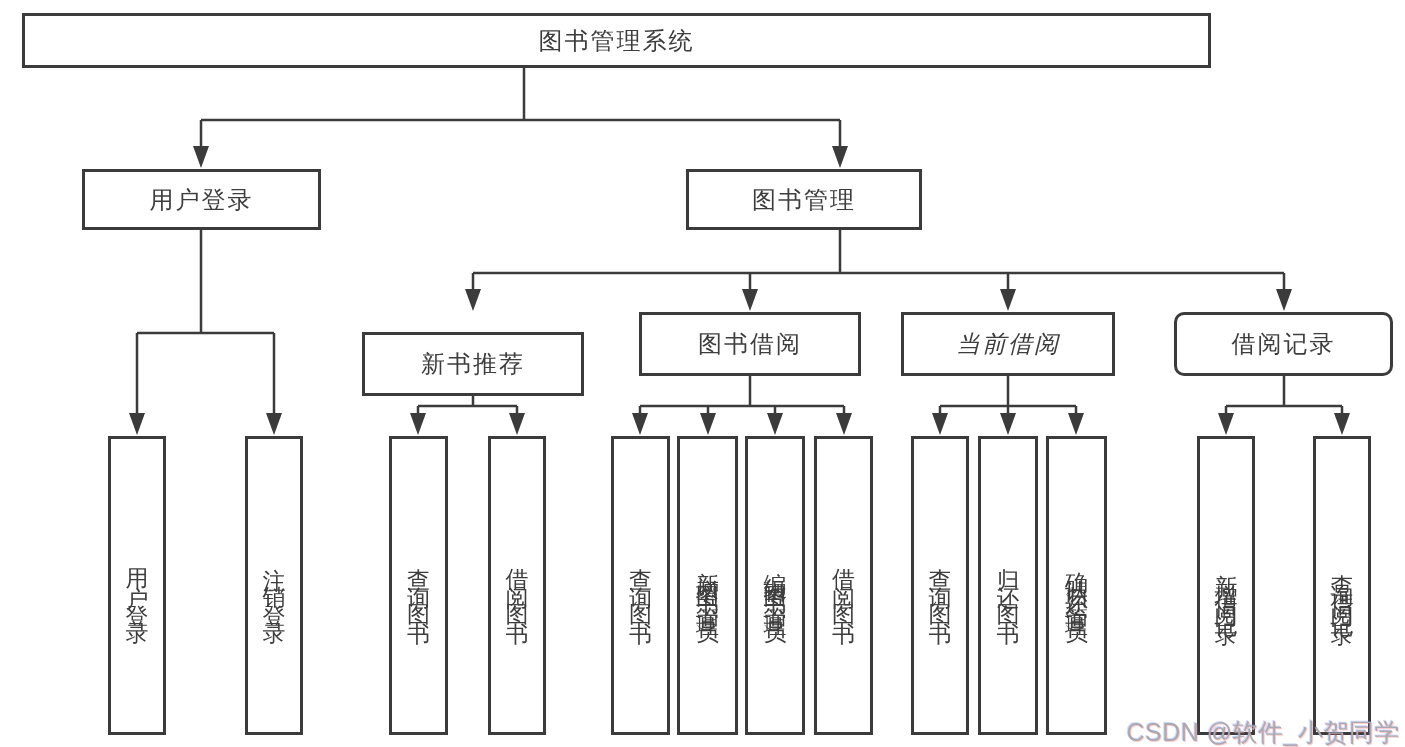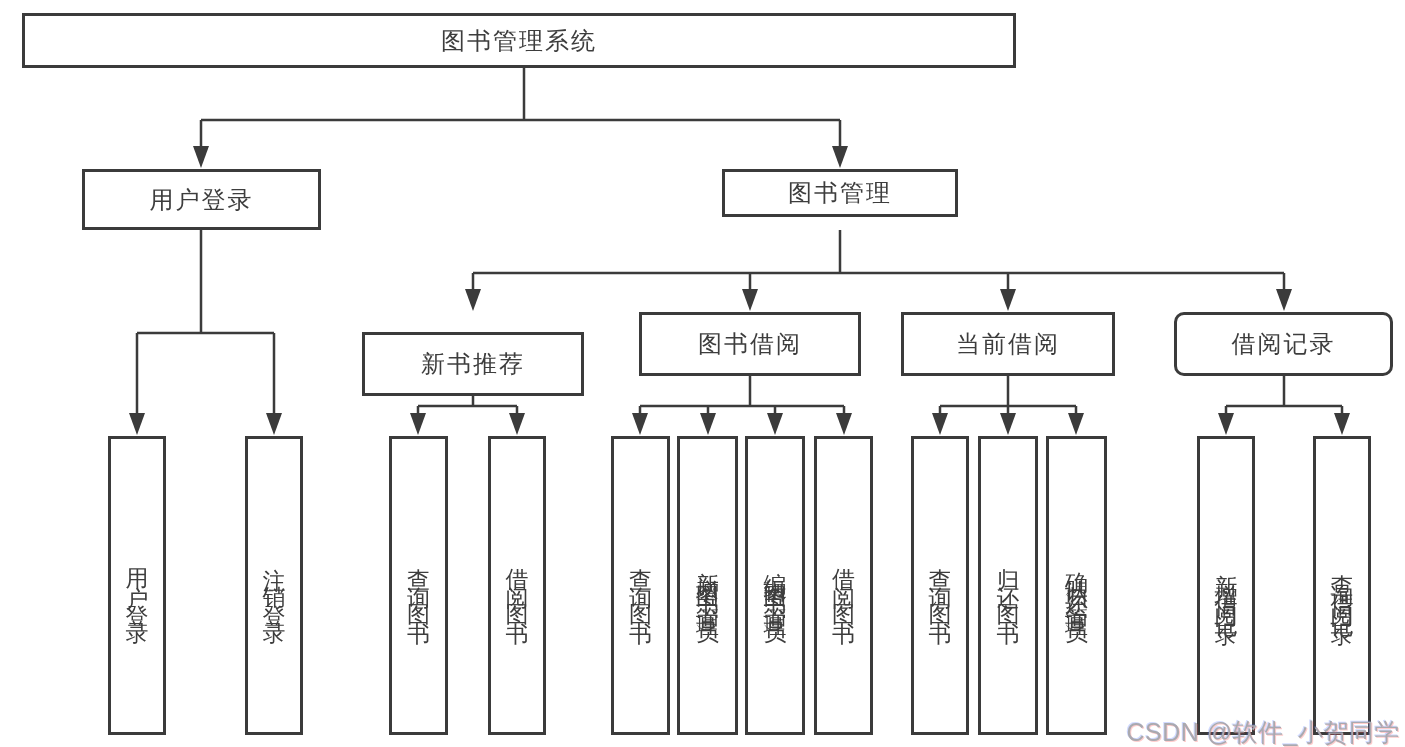--- a/index.html
+++ b/index.html
@@ -36,28 +36,28 @@
     text-orientation:mixed;
     line-height:1;
     font-size:23px;
     white-space:nowrap;
   }
   .v4 .lbl{letter-spacing:18px;}
   .v6 .lbl{letter-spacing:10px;}
   .v9 .lbl{letter-spacing:7px;}
 
   
-  #n-root{left:22px;top:13px;width:994px;height:55px;}
+  #n-root{left:22px;top:13px;width:1189px;height:55px;}
   
   #n-login{left:82px;top:169px;width:239px;height:61px;}
-  #n-bookmgmt{left:722px;top:169px;width:236px;height:48px;}
+  #n-bookmgmt{left:686px;top:169px;width:236px;height:61px;}
   
   #n-recommend{left:362px;top:312px;width:222px;height:64px;margin-top:20px;}
   #n-borrowmenu{left:639px;top:312px;width:222px;height:64px;justify-content:center;}
-  #n-currentmenu{left:901px;top:312px;width:214px;height:64px;}
+  #n-currentmenu{left:901px;top:312px;width:214px;height:64px;font-style:italic;}
   #n-recordsmenu{left:1174px;top:312px;width:219px;height:64px;border-radius:10px;}
   
   .leaf{top:436px;height:299px;}
   #n-userlogin{left:108px;width:58px;}
   #n-logout{left:245px;width:58px;}
   #n-query1{left:389px;width:59px;}
   #n-borrow1{left:488px;width:58px;}
   #n-query2{left:611px;width:59px;}
   #n-addbook{left:677px;width:61px;}
   #n-editbook{left:745px;width:60px;}

